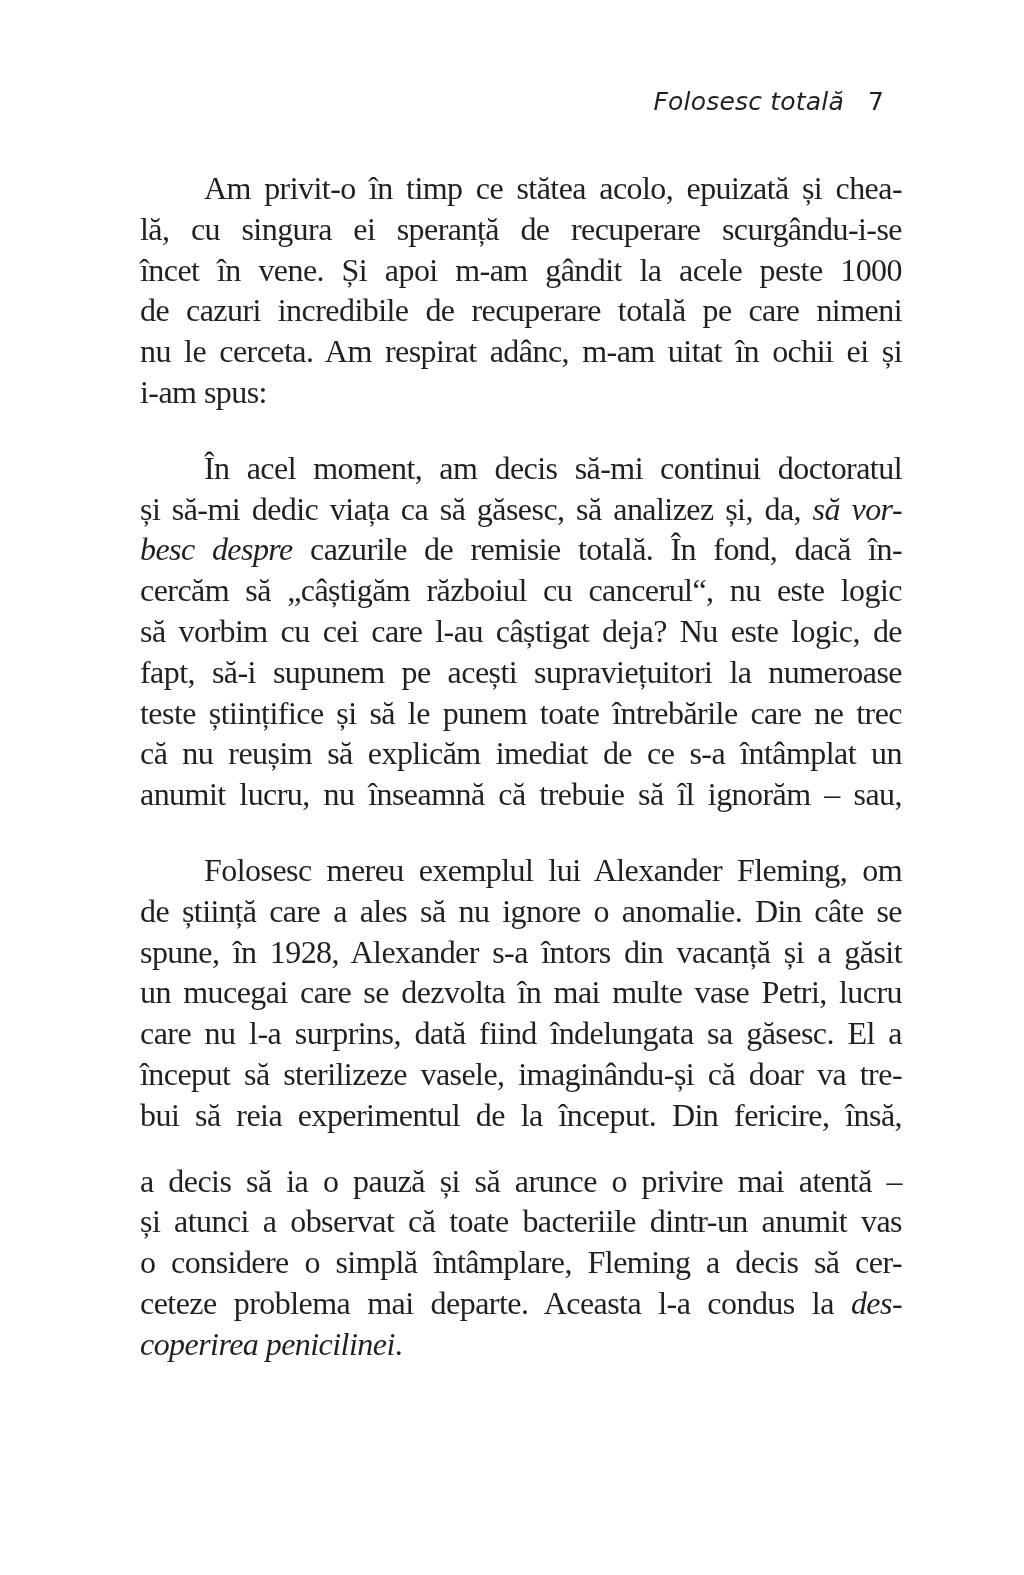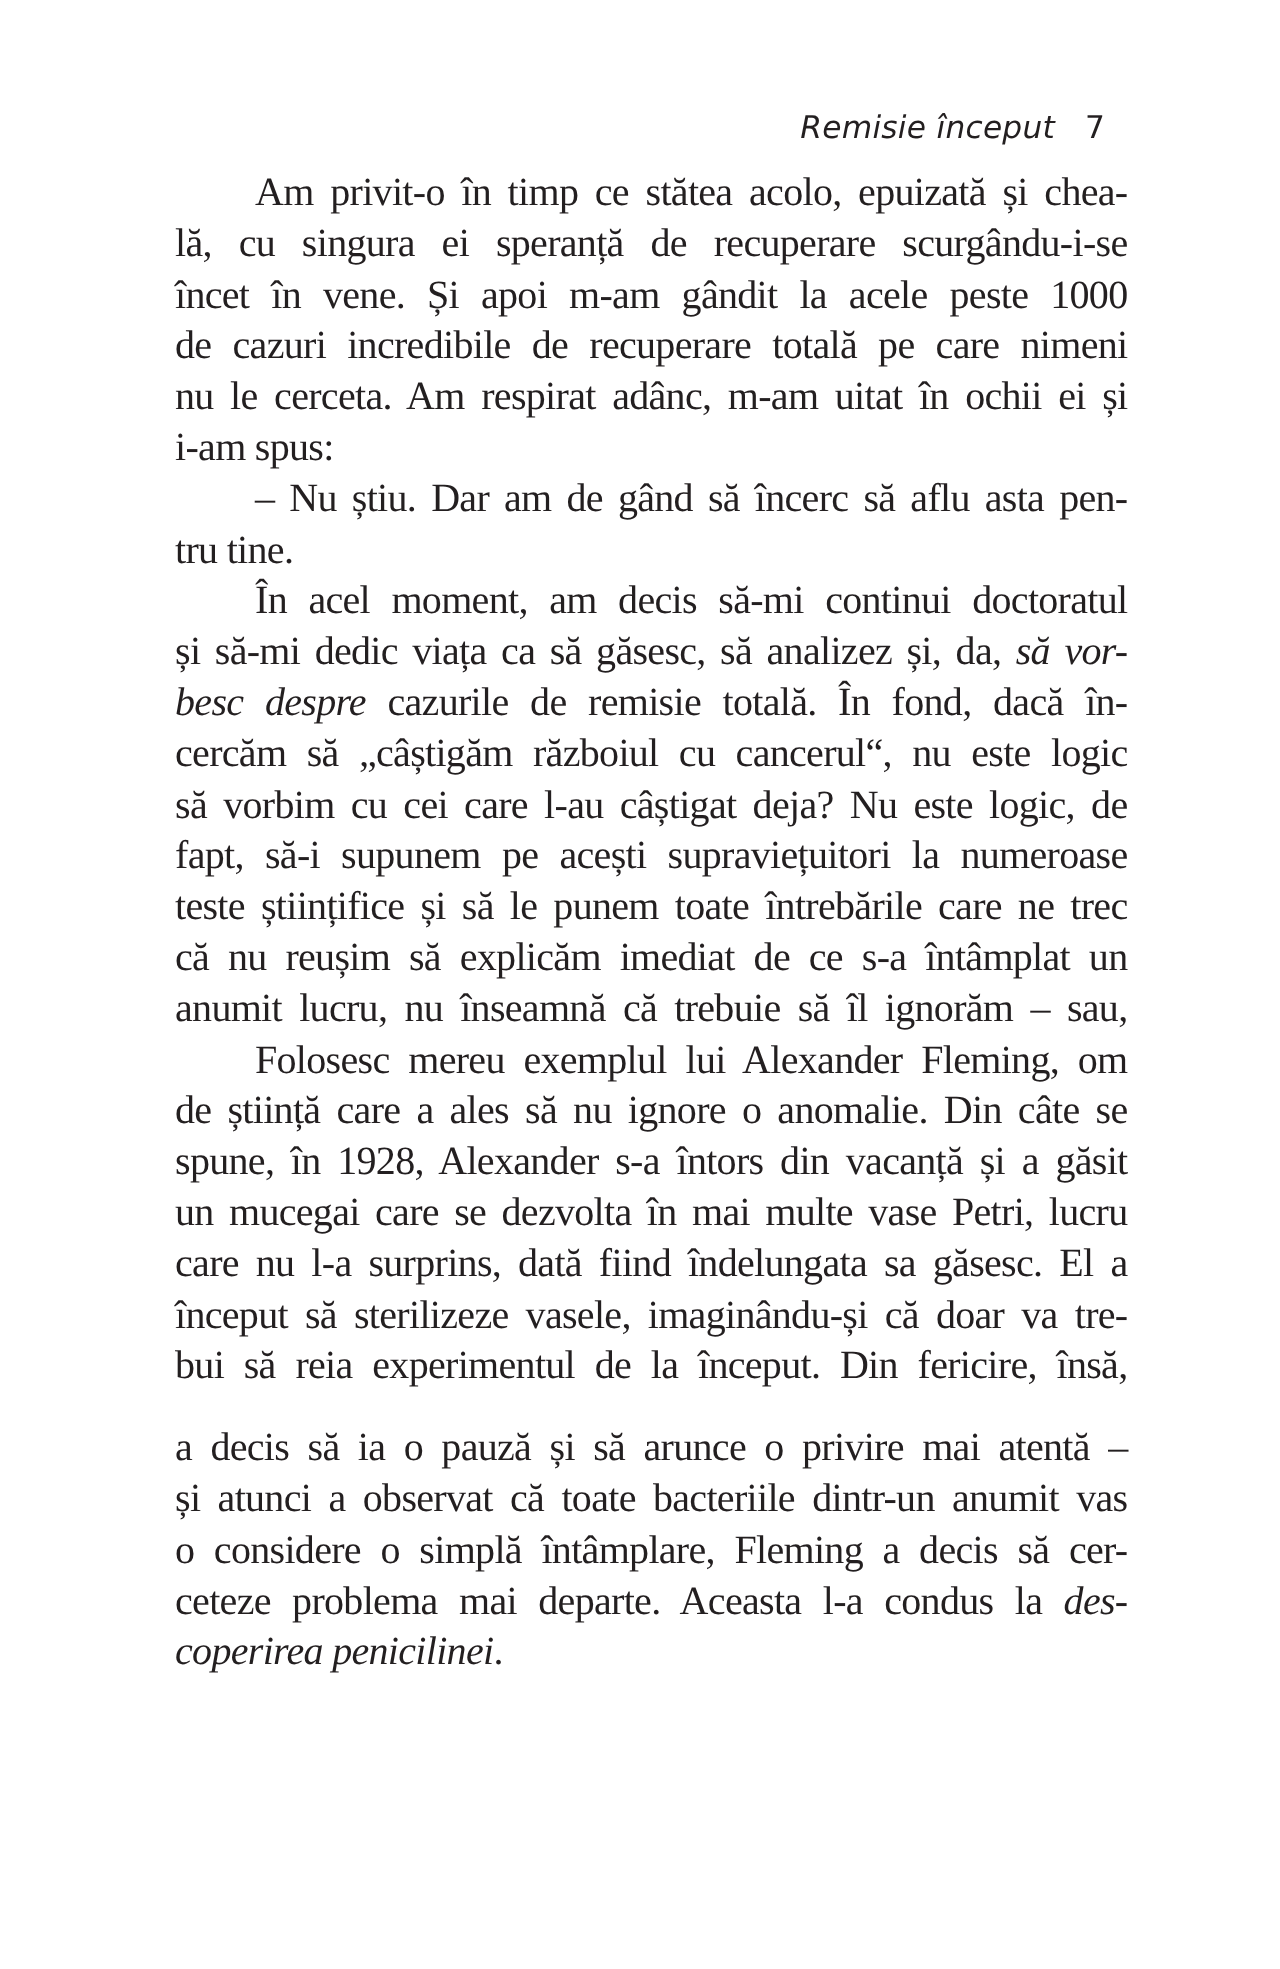--- a/index.html
+++ b/index.html
@@ -58,48 +58,45 @@
       text-align: justify;
       text-align-last: justify;
       letter-spacing: -0.55px;
       word-spacing: 0px;
     }
     .line.last {
       text-align-last: left;
     }
     .line.indent {
       padding-left: 64px;
+      margin-top: 35px;
     }
     .line span.it {
       font-style: italic;
     }
   </style>
 </head>
 <body>
 
 <div class="header">
-  <span class="running-title">Remisie început</span>
+  <span class="running-title">Folosesc totală</span>
   <span class="page-number">7</span>
 </div>
 
 <div class="body-text">
 
   <div>
     <span class="line indent" style="word-spacing: 0px;">Am privit-o în timp ce stătea acolo, epuizată și chea-</span>
     <span class="line" style="word-spacing: 0px;">lă, cu singura ei speranță de recuperare scurgându-i-se</span>
     <span class="line" style="word-spacing: 0px;">încet în vene. Și apoi m-am gândit la acele peste 1000</span>
     <span class="line" style="word-spacing: 0px;">de cazuri incredibile de recuperare totală pe care nimeni</span>
     <span class="line" style="word-spacing: 0px;">nu le cerceta. Am respirat adânc, m-am uitat în ochii ei și</span>
     <span class="line last">i-am spus:</span>
   </div>
 
-  <div>
-    <span class="line indent" style="word-spacing: 0px;">– Nu știu. Dar am de gând să încerc să aflu asta pen-</span>
-    <span class="line last">tru tine.</span>
-  </div>
 
   <div>
     <span class="line indent" style="word-spacing: 0px;">În acel moment, am decis să-mi continui doctoratul</span>
     <span class="line" style="word-spacing: 0px;"><span>și să-mi dedic viața ca să găsesc, să analizez și, da, </span><span class="it">să vor-</span><span></span></span>
     <span class="line" style="word-spacing: 0px;"><span class="it">besc despre</span><span> cazurile de remisie totală. În fond, dacă în-</span></span>
     <span class="line" style="word-spacing: 0px;">cercăm să „câștigăm războiul cu cancerul“, nu este logic</span>
     <span class="line" style="word-spacing: 0px;">să vorbim cu cei care l-au câștigat deja? Nu este logic, de</span>
     <span class="line" style="word-spacing: 0px;">fapt, să-i supunem pe acești supraviețuitori la numeroase</span>
     <span class="line" style="word-spacing: 0px;">teste științifice și să le punem toate întrebările care ne trec</span>
     <span class="line" style="word-spacing: 0px;">că nu reușim să explicăm imediat de ce s-a întâmplat un</span>

